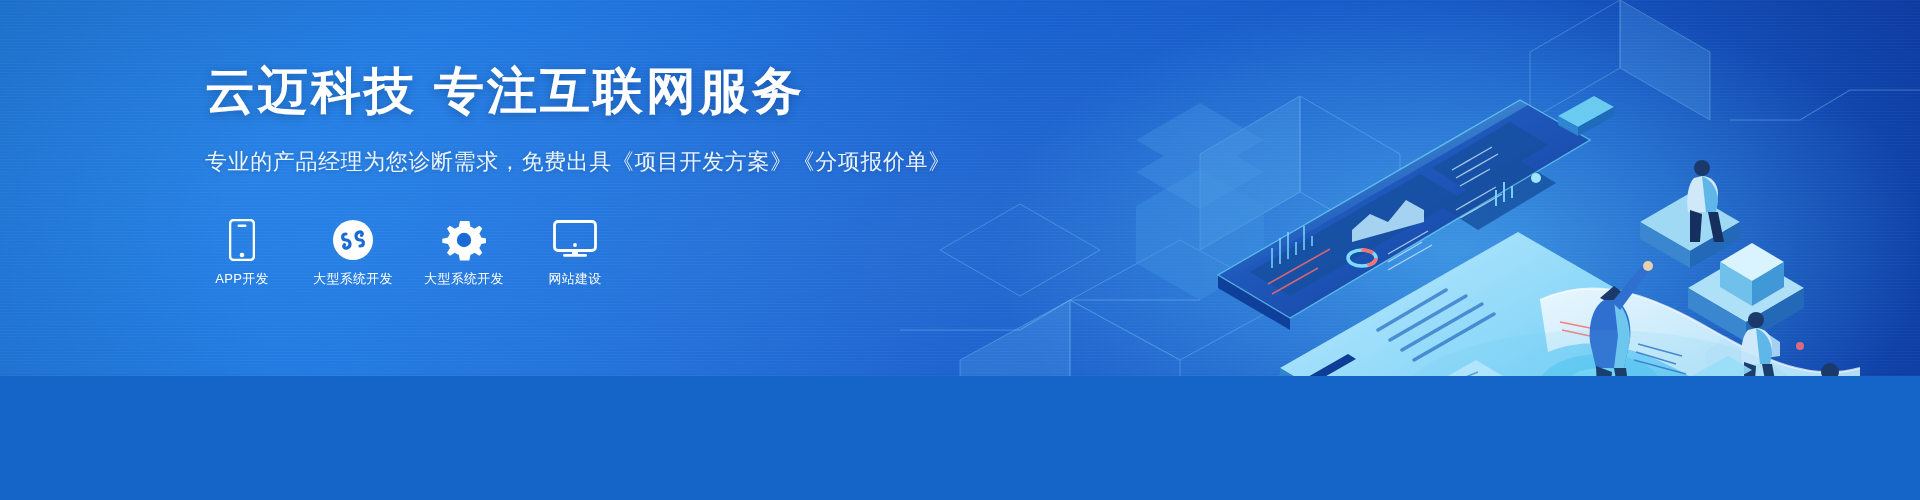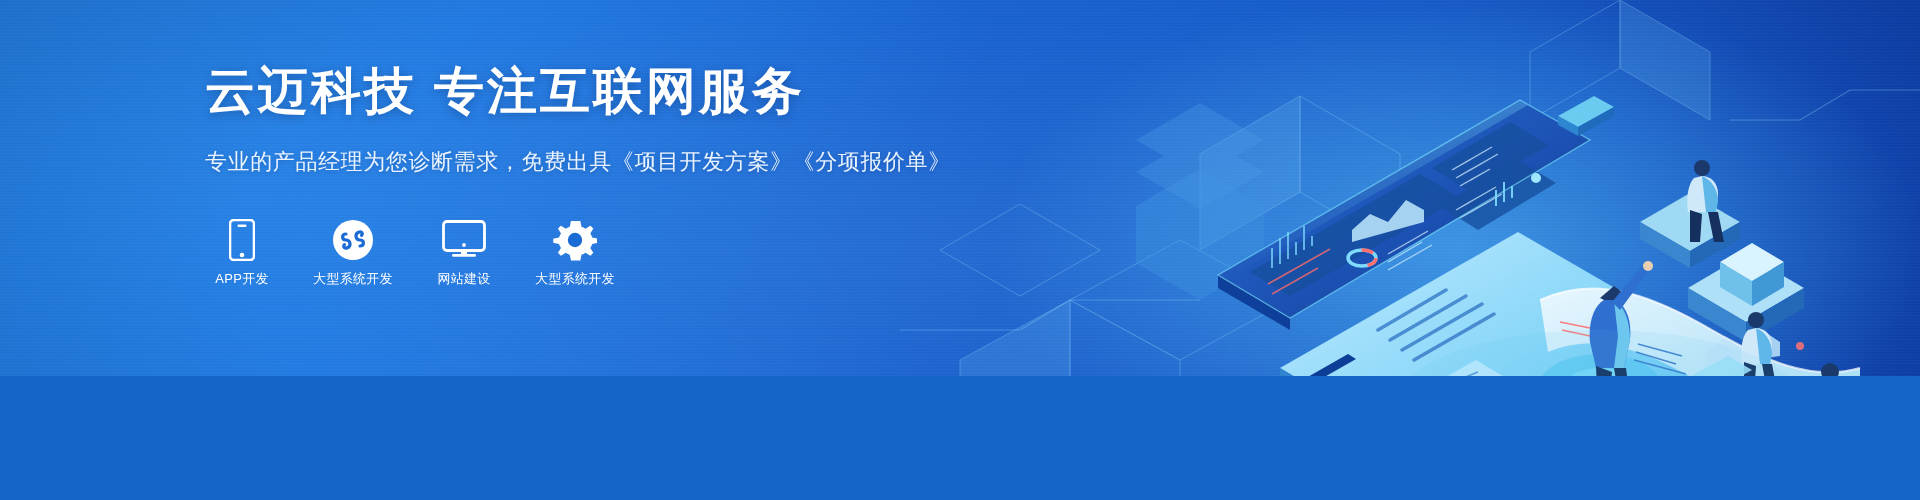--- a/index.html
+++ b/index.html
@@ -383,49 +383,49 @@
             <circle cx="21" cy="21" r="20" fill="#ffffff"></circle>
             <path d="M14 15 C9.5 15 9.5 21 14 21 C18.5 21 19.5 27 15.5 28.8
                      C12.6 30.2 10.8 27.4 12.5 25.6" fill="none" stroke="#1a6bd4" stroke-width="3.2" stroke-linecap="round"></path>
             <path d="M28 27 C32.5 27 32.5 21 28 21 C23.5 21 22.5 15 26.5 13.2
                      C29.4 11.8 31.2 14.6 29.5 16.4" fill="none" stroke="#1a6bd4" stroke-width="3.2" stroke-linecap="round"></path>
           </svg>
         </div>
         <div class="svc-label">大型系统开发</div>
       </div>
 
-
-      <div class="service">
-        <div class="svc-ico">
-          <svg width="44" height="40" viewBox="0 0 44 40">
-            <rect x="1.5" y="1.5" width="41" height="29" rx="3.5" fill="none" stroke="#ffffff" stroke-width="2.8"></rect>
-            <circle cx="22" cy="25" r="1.9" fill="#ffffff"></circle>
-            <rect x="19" y="30" width="6" height="4.5" fill="#ffffff"></rect>
-            <rect x="10" y="34" width="24" height="2.8" rx="1.4" fill="#ffffff"></rect>
-          </svg>
-        </div>
-        <div class="svc-label">网站建设</div>
-      </div>
 
       <div class="service">
         <div class="svc-ico">
           <svg width="44" height="44" viewBox="0 0 44 44">
             <path d="M22 2 L26.4 2 L27.6 8.1 C29.1 8.6 30.5 9.3 31.8 10.2
                      L37.1 7 L40.2 10.1 L37 15.4 C37.9 16.7 38.6 18.1 39.1 19.6
                      L45.2 20.8 L45.2 25.2 L39.1 26.4 C38.6 27.9 37.9 29.3 37 30.6
                      L40.2 35.9 L37.1 39 L31.8 35.8 C30.5 36.7 29.1 37.4 27.6 37.9
                      L26.4 44 L22 44 L16.4 44 L15.2 37.9 C13.7 37.4 12.3 36.7 11 35.8
                      L5.7 39 L2.6 35.9 L5.8 30.6 C4.9 29.3 4.2 27.9 3.7 26.4
                      L-2.4 25.2 L-2.4 20.8 L3.7 19.6 C4.2 18.1 4.9 16.7 5.8 15.4
                      L2.6 10.1 L5.7 7 L11 10.2 C12.3 9.3 13.7 8.6 15.2 8.1
                      L16.4 2 Z" fill="#ffffff" transform="translate(1.4,0) scale(0.94) translate(1.2,1.2)"></path>
             <circle cx="22" cy="22" r="7.2" fill="#1a6bd4"></circle>
           </svg>
         </div>
         <div class="svc-label">大型系统开发</div>
       </div>
 
+      <div class="service">
+        <div class="svc-ico">
+          <svg width="44" height="40" viewBox="0 0 44 40">
+            <rect x="1.5" y="1.5" width="41" height="29" rx="3.5" fill="none" stroke="#ffffff" stroke-width="2.8"></rect>
+            <circle cx="22" cy="25" r="1.9" fill="#ffffff"></circle>
+            <rect x="19" y="30" width="6" height="4.5" fill="#ffffff"></rect>
+            <rect x="10" y="34" width="24" height="2.8" rx="1.4" fill="#ffffff"></rect>
+          </svg>
+        </div>
+        <div class="svc-label">网站建设</div>
+      </div>
+
     </div>
   </div>
 
   <div class="texture"></div>
   <div class="vignette"></div>
 </div>
 
 </body></html>

